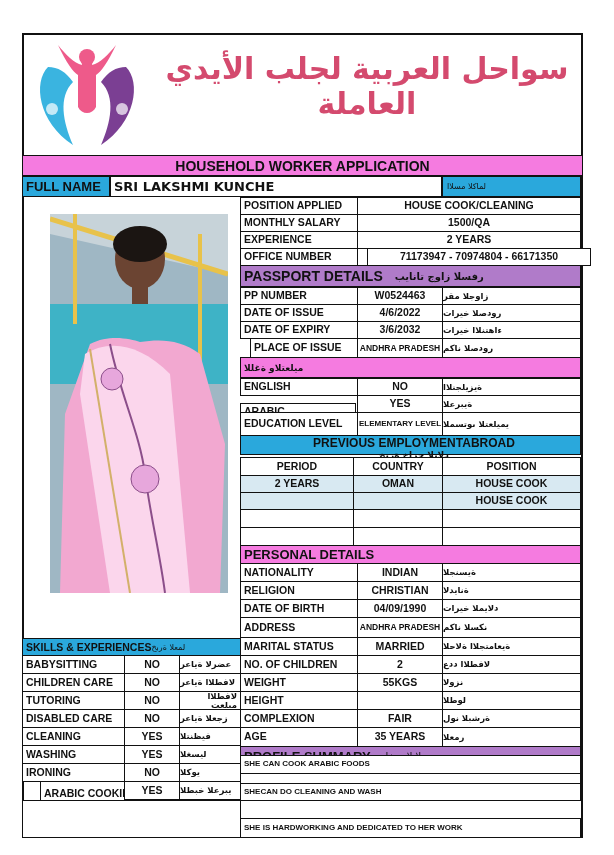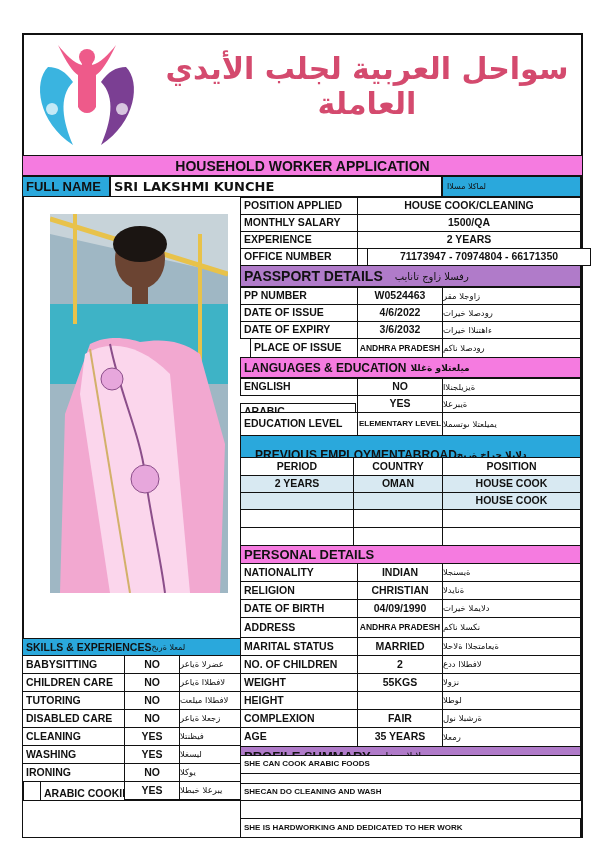--- a/index.html
+++ b/index.html
@@ -13,21 +13,21 @@
     .en-title { position: absolute; left: 146px; top: 74px; width: 410px; text-align: center; font-size: 24px; font-weight: bold; color: #7b3f93; letter-spacing: 0.3px; white-space: nowrap; }
     
     .band { position: absolute; font-weight: bold; display: flex; align-items: center; border: 1px solid #111; }
     .pink { background: #f57be0; }
     .purple { background: #b07bc9; }
     .blue { background: #2aa8dc; }
     .lightblue { background: #d8e9f2; }
     .cell { position: absolute; border: 1px solid #111; font-size: 10.5px; font-weight: bold; display: flex; align-items: center; background: #fff; overflow: hidden; line-height: 1.05; }
     .c { justify-content: center; text-align: center; }
     .l { padding-left: 3px; }
-    .r { justify-content: flex-end; padding-right: 3px; font-family: "DejaVu Sans", sans-serif; font-weight: normal; font-size: 8.5px; direction: rtl; }
+    .r { justify-content: flex-end; padding-right: 3px; font-family: "DejaVu Sans", sans-serif; font-weight: bold; font-size: 8.5px; direction: rtl; }
     .small { font-size: 8.5px; }
     .tiny { font-size: 8px; font-weight: bold; }
     .photo { position: absolute; left: 50px; top: 214px; width: 178px; height: 379px; overflow: hidden; }
   </style>
 </head>
 <body>
 
 <div class="page-frame"></div>
 
 <div class="header">
@@ -74,59 +74,58 @@
   <div class="cell l" style="left:240px;top:214px;width:118px;height:18px;">MONTHLY SALARY</div>
   <div class="cell c" style="left:357px;top:214px;width:224px;height:18px;">1500/QA</div>
   <div class="cell l" style="left:240px;top:231px;width:118px;height:18px;">EXPERIENCE</div>
   <div class="cell c" style="left:357px;top:231px;width:224px;height:18px;">2 YEARS</div>
   <div class="cell l" style="left:240px;top:248px;width:118px;height:18px;">OFFICE NUMBER</div>
   <div class="cell c" style="left:367px;top:248px;width:224px;height:18px;">71173947 -  70974804 - 66171350</div>
 </div>
 
 <div class="band purple" style="left:240px;top:265px;width:341px;height:22px;padding-left:3px;font-size:14px;gap:12px;">
   <span>PASSPORT DETAILS</span>
-  <span style="font-family:'DejaVu Sans',sans-serif;font-size:10px;font-weight:normal;">رفسلا زاوج تانايب</span>
+  <span style="font-family:'DejaVu Sans',sans-serif;font-size:10px;font-weight:bold;">رفسلا زاوج تانايب</span>
 </div>
 <div>
   <div class="cell l" style="left:240px;top:287px;width:118px;height:18px;">PP NUMBER</div>
   <div class="cell c" style="left:357px;top:287px;width:86px;height:18px;">W0524463</div>
   <div class="cell r" style="left:442px;top:287px;width:139px;height:18px;">زاوجلا مقر</div>
 
   <div class="cell l" style="left:240px;top:304px;width:118px;height:18px;">DATE OF ISSUE</div>
   <div class="cell c" style="left:357px;top:304px;width:86px;height:18px;">4/6/2022</div>
   <div class="cell r" style="left:442px;top:304px;width:139px;height:18px;">رودصلا خيرات</div>
 
   <div class="cell l" style="left:240px;top:321px;width:118px;height:18px;">DATE OF EXPIRY</div>
   <div class="cell c" style="left:357px;top:321px;width:86px;height:18px;">3/6/2032</div>
   <div class="cell r" style="left:442px;top:321px;width:139px;height:18px;">ءاهتنلاا خيرات</div>
 
   <div class="cell l" style="left:250px;top:338px;width:118px;height:20px;">PLACE OF ISSUE</div>
   <div class="cell c small" style="left:357px;top:338px;width:86px;height:20px;">ANDHRA PRADESH</div>
   <div class="cell r" style="left:442px;top:338px;width:139px;height:20px;">رودصلا ناكم</div>
 </div>
 
 <div class="band pink" style="left:240px;top:357px;width:341px;height:21px;padding-left:3px;font-size:12px;gap:4px;">
-  <span>LANGUAGES &amp; EDUCATION</span>
   <span style="font-family:'DejaVu Sans',sans-serif;font-size:9px;">ميلعتلاو ةغللا</span>
 </div>
 <div>
   <div class="cell l" style="left:240px;top:378px;width:118px;height:18px;">ENGLISH</div>
   <div class="cell c" style="left:357px;top:378px;width:86px;height:18px;">NO</div>
   <div class="cell r" style="left:442px;top:378px;width:139px;height:18px;">ةيزيلجنلاا</div>
 
   <div class="cell l" style="left:240px;top:395px;width:116px;height:18px;margin-top:8px;">ARABIC</div>
   <div class="cell c" style="left:357px;top:395px;width:86px;height:18px;">YES</div>
   <div class="cell r" style="left:442px;top:395px;width:139px;height:18px;">ةيبرعلا</div>
 
   <div class="cell l" style="left:240px;top:412px;width:118px;height:24px;">EDUCATION LEVEL</div>
   <div class="cell c tiny" style="left:357px;top:412px;width:86px;height:24px;">ELEMENTARY LEVEL</div>
   <div class="cell r" style="left:442px;top:412px;width:139px;height:24px;">يميلعتلا ىوتسملا</div>
 </div>
 
-<div class="band blue" style="left:240px;top:435px;width:341px;height:40px;padding-left:14px;font-size:12px;">
+<div class="band blue" style="left:240px;top:435px;width:341px;height:20px;padding-left:7px;font-size:12px;flex-direction:column;">
   <span>PREVIOUS EMPLOYMENTABROAD</span>
   <span style="font-family:'DejaVu Sans',sans-serif;font-size:9px;">دلابلا جراخ ةربخ</span>
 </div>
 <div>
   <div class="cell c" style="left:240px;top:457px;width:114px;height:19px;">PERIOD</div>
   <div class="cell c" style="left:353px;top:457px;width:90px;height:19px;">COUNTRY</div>
   <div class="cell c" style="left:442px;top:457px;width:139px;height:19px;">POSITION</div>
 
   <div class="cell c lightblue" style="left:240px;top:475px;width:114px;height:18px;background:#d8e9f2;">2 YEARS</div>
   <div class="cell c" style="left:353px;top:475px;width:90px;height:18px;background:#d8e9f2;">OMAN</div>

